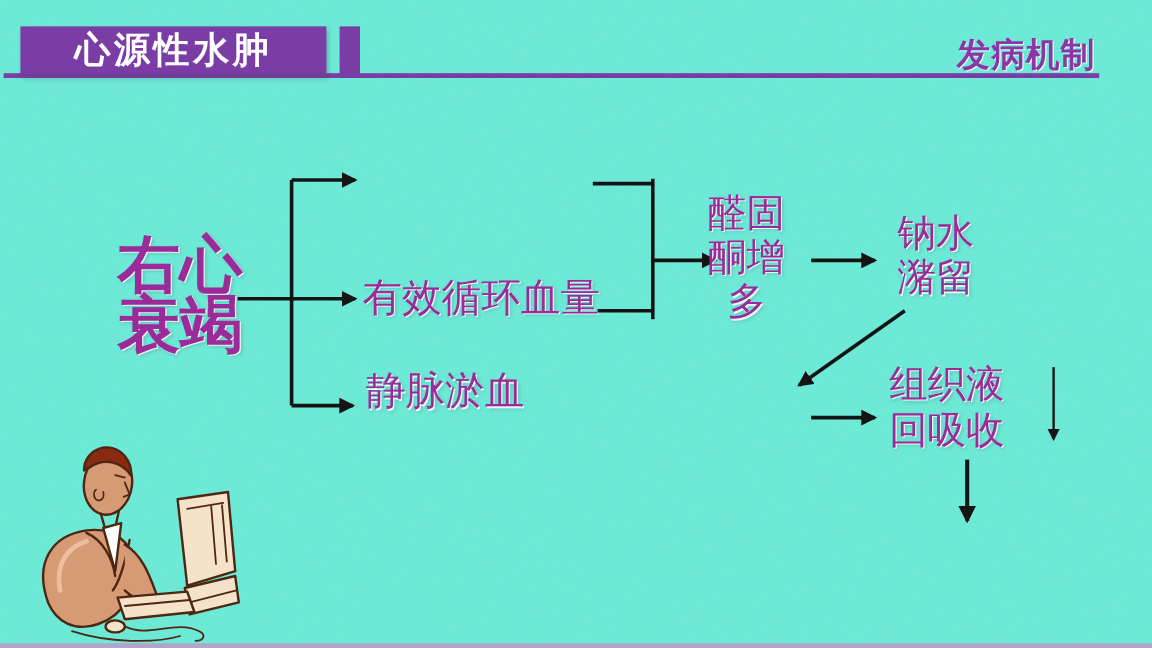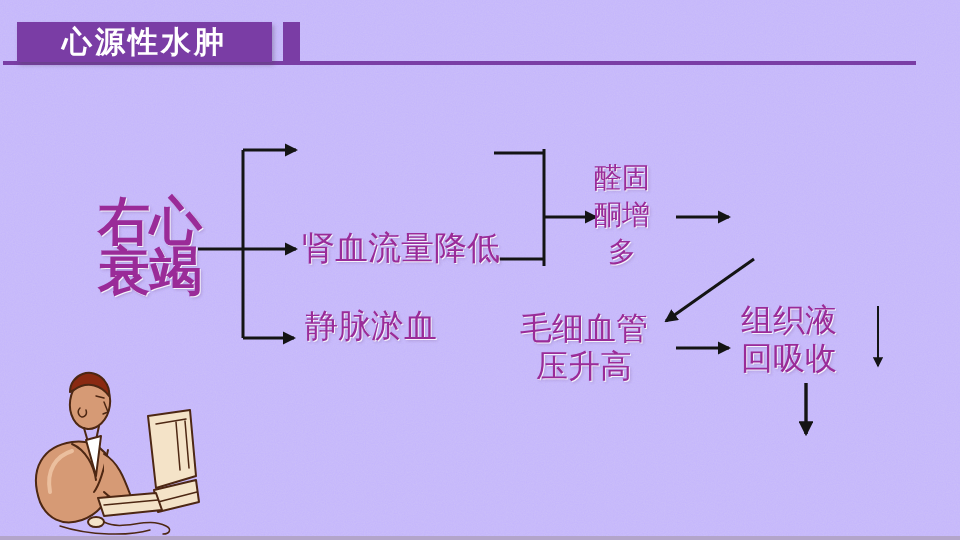--- a/index.html
+++ b/index.html
@@ -1,18 +1,18 @@
 <!DOCTYPE html>
 <html><head>
 <meta charset="utf-8">
 <style>
   html,body { margin:0; padding:0; }
   .slide {
     position:relative; width:960px; height:540px; overflow:hidden;
-    background:#c4b5fd;
+    background:#5eead4;
     font-family:"Liberation Sans","DejaVu Sans",sans-serif;
   }
   .texture { position:absolute; left:0; top:0; width:960px; height:540px; pointer-events:none; }
 
   
   .title-box {
     position:absolute; left:17px; top:22px; width:255px; height:40px;
     background:#7a3da5; box-shadow:2px 3px 4px rgba(80,70,95,.35);
     display:flex; align-items:center; justify-content:center; z-index:3;
   }
@@ -27,21 +27,21 @@
 
   
   .node {
     position:absolute; z-index:2; color:#9a2b98; white-space:pre-line;
     text-shadow:1px 1px 0 rgba(255,255,255,.85), 2px 2px 3px rgba(70,20,70,.18);
   }
   .root { left:95px;  top:196px; width:110px; font-size:52px; font-weight:bold; line-height:50px; text-align:center; }
   .n1   { left:302px; top:112px; font-size:33px; line-height:45px; }
   .n2   { left:302px; top:228px; font-size:33px; line-height:40px; }
   .n3   { left:305px; top:306px; font-size:33px; line-height:40px; }
-  .n4   { left:572px; top:159px; width:100px; font-size:28px; line-height:37px; text-align:center; }
+  .n4   { left:572px; top:159px; width:100px; font-size:32px; line-height:37px; text-align:center; }
   .n5   { left:727px; top:176px; width:106px; font-size:32px; line-height:37px; text-align:center; }
   .n6   { left:500px; top:309px; width:168px; font-size:32px; line-height:38px; text-align:center; }
   .n7   { left:741px; top:301px; width:116px; font-size:32px; line-height:38px; text-align:left; }
   .n8   { left:770px; top:441px; font-size:34px; }
 
   .arrows  { position:absolute; left:0; top:0; width:960px; height:540px; z-index:1; pointer-events:none; }
   .clipart { position:absolute; left:0; top:350px; width:220px; height:190px; z-index:2; }
   .bottom-rule { position:absolute; left:0; bottom:0; width:960px; height:4px; background:#b3a5ca; z-index:3; }
 </style>
 </head>
@@ -55,20 +55,21 @@
       <feColorMatrix type="matrix" values="0 0 0 0 0.78  0 0 0 0 0.77  0 0 0 0 0.80  0 0 0 0.55 0"></feColorMatrix>
     </filter>
     <rect width="960" height="540" filter="url(#grain)" opacity="0.4"></rect>
   </svg>
 
   <div class="title-box">
     <span class="title-text">心源性水肿</span>
   </div>
   <div class="title-tick"></div>
   <div class="header-rule"></div>
+  <div class="section-title">发病机制</div>
 
   <svg class="arrows" width="960" height="540">
     <defs>
       <marker id="ah" viewBox="0 0 10 10" refX="8.5" refY="5" markerWidth="4.4" markerHeight="4.4" orient="auto-start-reverse">
         <path d="M0,0 L10,5 L0,10 z" fill="#141414"></path>
       </marker>
       <marker id="ahSmall" viewBox="0 0 10 10" refX="8.5" refY="5" markerWidth="5.2" markerHeight="5.2" orient="auto-start-reverse">
         <path d="M0,0 L10,5 L0,10 z" fill="#141414"></path>
       </marker>
     </defs>
@@ -85,27 +86,27 @@
       <path d="M676,217 H729" marker-end="url(#ah)"></path>
       <path d="M754,259 L666,321" marker-end="url(#ah)"></path>
       <path d="M676,348 H729" marker-end="url(#ah)"></path>
       <path d="M878,306 V366" stroke-width="2" marker-end="url(#ahSmall)"></path>
       <path d="M806,383 V434" stroke-width="3.4" marker-end="url(#ah)"></path>
     </g>
   </svg>
 
   <div class="node root">右心
 衰竭</div>
-  <div class="node n2">肾血流量降低</div>
+  <div class="node n2">有效循环血量</div>
   <div class="node n3">静脉淤血</div>
   <div class="node n4">醛固
 酮增
 多</div>
-  <div class="node n6">毛细血管
-压升高</div>
+  <div class="node n5">钠水
+潴留</div>
   <div class="node n7">组织液
 回吸收</div>
 
   <svg class="clipart" viewBox="0 0 220 190">
     <g stroke="#4d2713" stroke-width="2" fill="none" stroke-linecap="round" stroke-linejoin="round">
 
       <path d="M148,66 L190,60 L196,126 L156,138 Z" fill="#f4e3c8"></path>
       <path d="M156,74 L186,69" stroke-width="1.5"></path>
       <path d="M176,72 L180,120" stroke-width="1.5"></path>
       <path d="M185,71 L189,118" stroke-width="1.5"></path>

